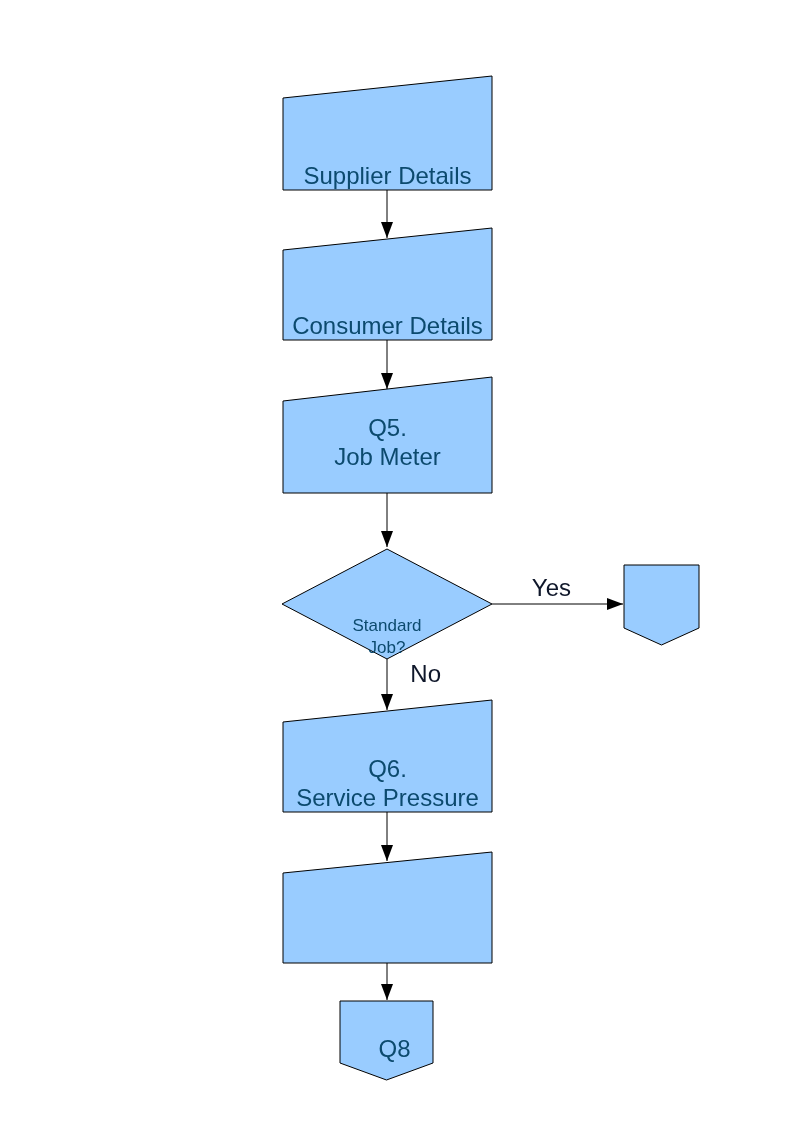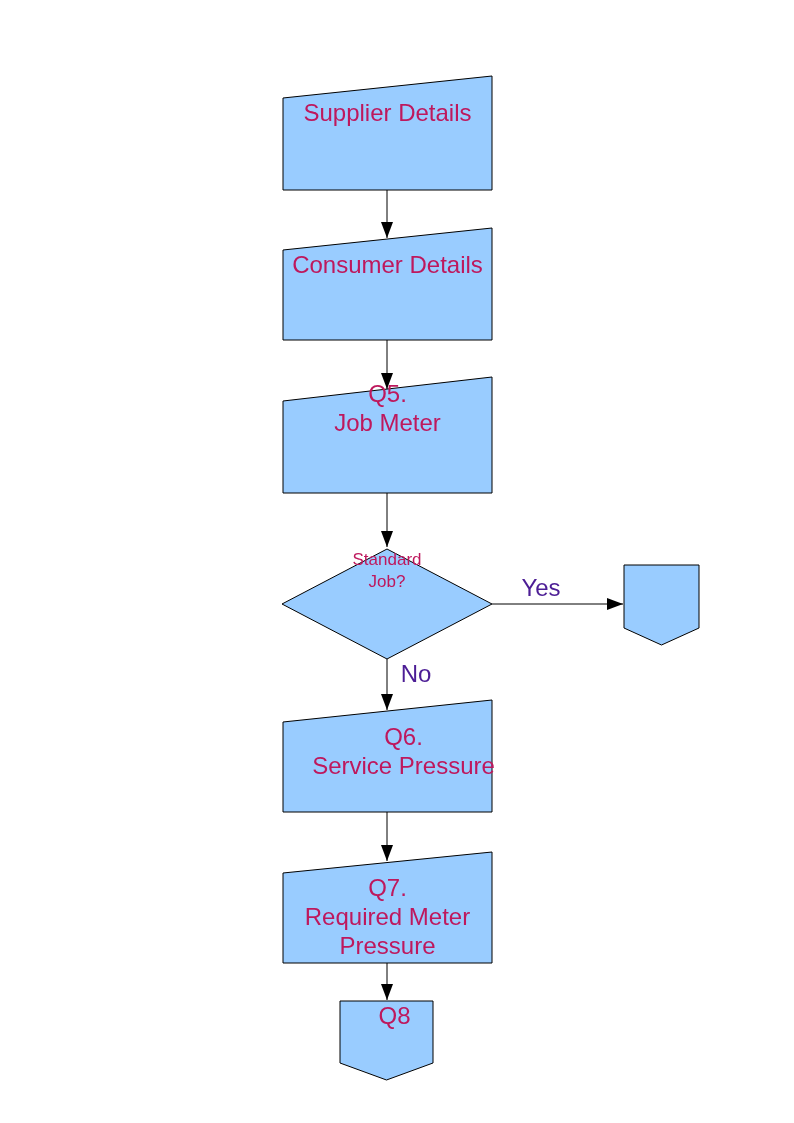--- a/index.html
+++ b/index.html
@@ -21,48 +21,48 @@
     left: 0;
     top: 0;
     width: 794px;
     height: 1123px;
   }
   .node-label {
     position: absolute;
     display: flex;
     flex-direction: column;
     align-items: center;
-    justify-content: flex-start;
+    justify-content: flex-end;
     text-align: center;
     font-size: 24px;
     line-height: 29px;
-    color: #be185d;
+    color: #0c4a6e;
     pointer-events: none;
   }
   .node-label.small {
     font-size: 17px;
     line-height: 22px;
   }
   .edge-label {
     position: absolute;
     display: flex;
     align-items: center;
-    justify-content: center;
+    justify-content: flex-end;
     font-size: 24px;
     line-height: 26px;
-    color: #4c1d95;
+    color: #0f172a;
     pointer-events: none;
   }
   
   .lbl-supplier { left: 283px; top: 98px;  width: 209px; height: 92px; }
   .lbl-consumer { left: 283px; top: 250px; width: 209px; height: 90px; }
   .lbl-q5       { left: 283px; top: 379px; width: 209px; height: 92px; }
   .lbl-decision { left: 282px; top: 549px; width: 210px; height: 110px; }
   .lbl-q9       { left: 624px; top: 565px; width: 75px;  height: 63px; }
-  .lbl-q6       { left: 283px; top: 722px; width: 209px; height: 90px; margin-left: 16px; }
+  .lbl-q6       { left: 283px; top: 722px; width: 209px; height: 90px; }
   .lbl-q7       { left: 283px; top: 873px; width: 209px; height: 90px; }
   .lbl-q8       { left: 340px; top: 1001px; width: 93px; height: 62px; padding-left: 8px; }
   .lbl-yes      { left: 511px; top: 574px; width: 60px;  height: 28px; }
   .lbl-no       { left: 391px; top: 660px; width: 50px;  height: 28px; }
 </style>
 </head>
 <body>
 
 <div class="page">
 
@@ -108,25 +108,20 @@
     <span>Standard</span>
     <span>Job?</span>
   </div>
 
 
   <div class="node-label lbl-q6">
     <span>Q6.</span>
     <span>Service Pressure</span>
   </div>
 
-  <div class="node-label lbl-q7">
-    <span>Q7.</span>
-    <span>Required Meter</span>
-    <span>Pressure</span>
-  </div>
 
   <div class="node-label lbl-q8">
     <span>Q8</span>
   </div>
 
   <div class="edge-label lbl-yes">
     <span>Yes</span>
   </div>
   <div class="edge-label lbl-no">
     <span>No</span>

